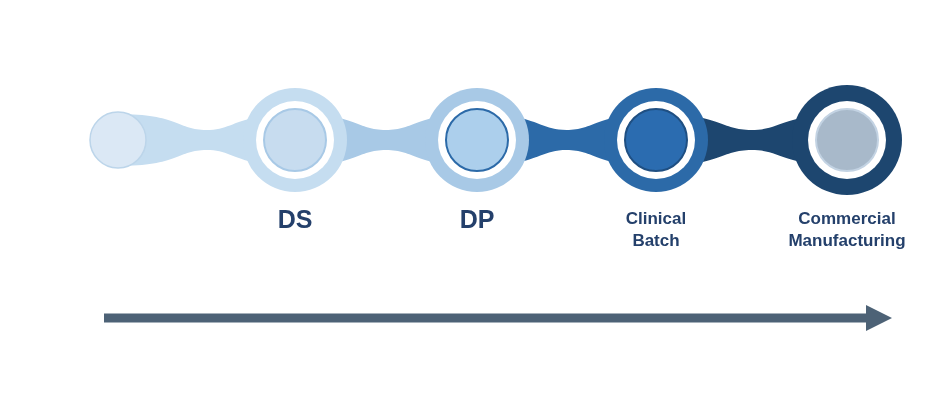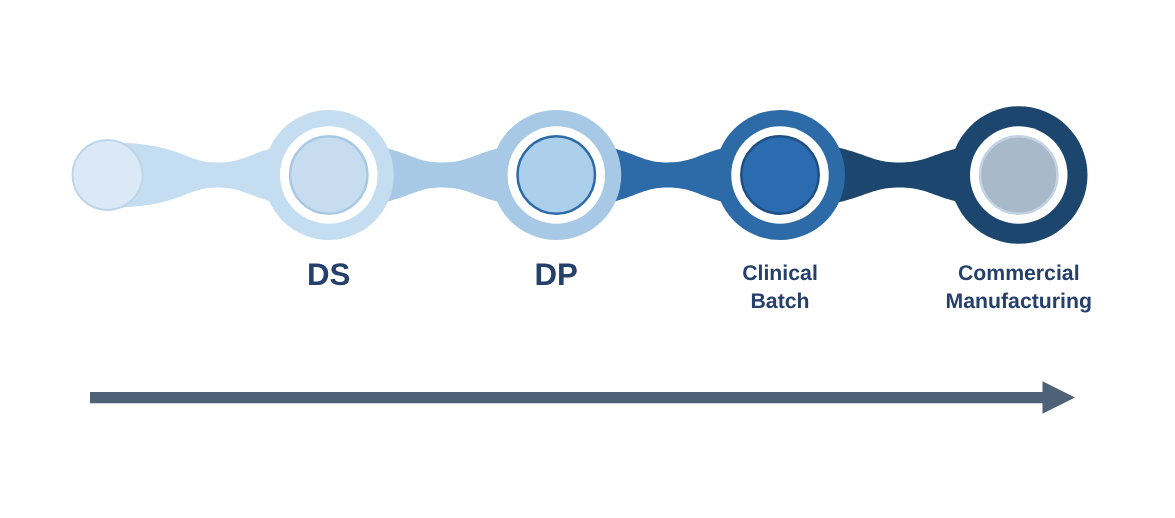--- a/index.html
+++ b/index.html
@@ -14,20 +14,21 @@
     font-family: "Liberation Sans", sans-serif;
     overflow: hidden;
     position: relative;
   }
   #diagram-root {
     position: absolute;
     left: 0;
     top: 0;
     width: 776px;
     height: 414px;
+    padding-left: 32px;
   }
   svg.stage {
     display: block;
     width: 940px;
     height: 414px;
   }
   .node-label {
     font-family: "Liberation Sans", sans-serif;
     font-weight: bold;
     fill: #24406b;

